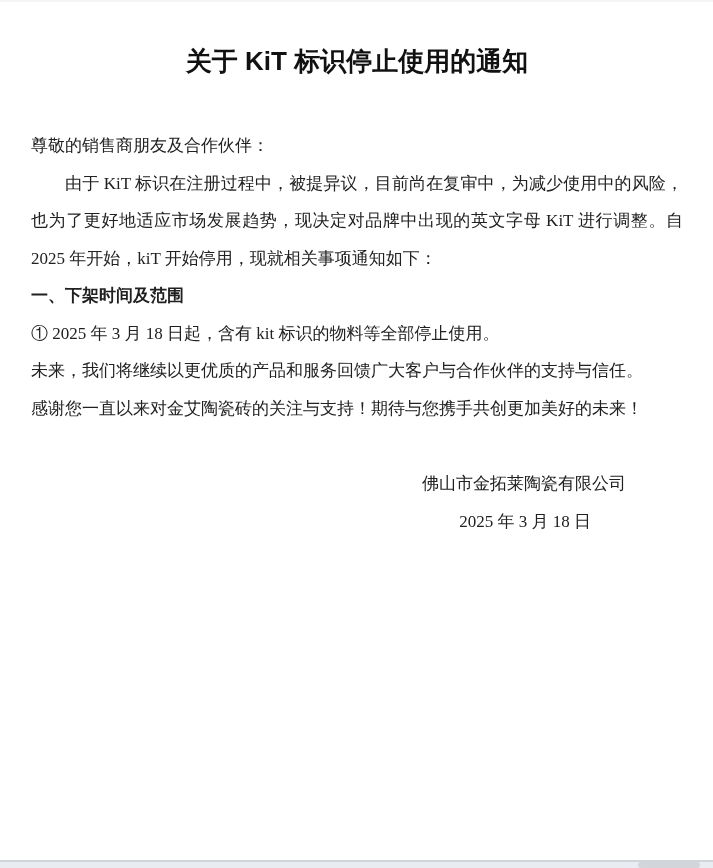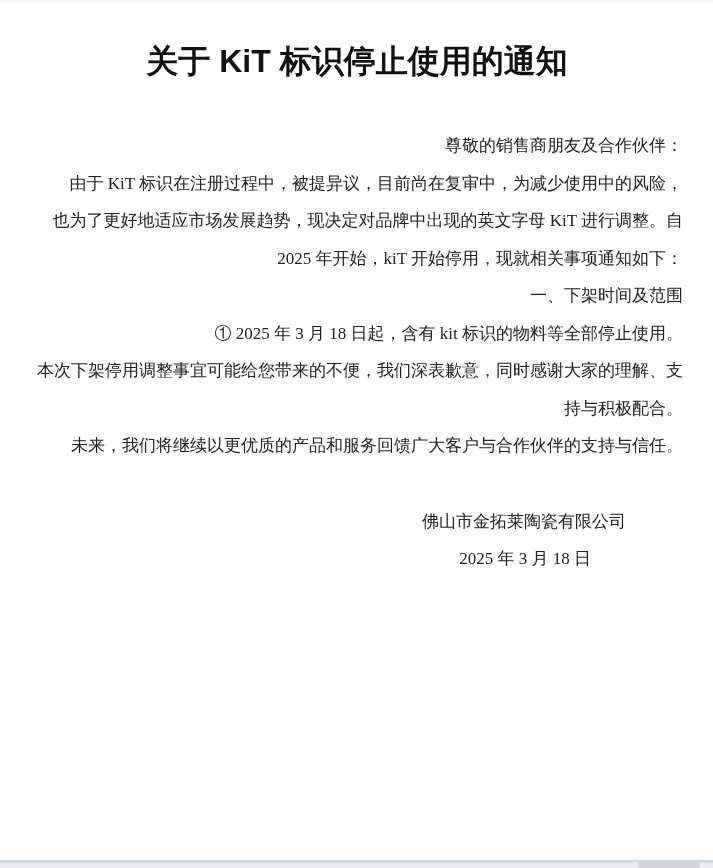--- a/index.html
+++ b/index.html
@@ -24,45 +24,44 @@
   }
   .content {
     position: absolute;
     top: 0;
     left: 31px;
     right: 30px;
   }
   .doc-title {
     padding-top: 42px;
     text-align: center;
-    font-size: 32px;
+    font-size: 26px;
     line-height: 38px;
     font-weight: bold;
     font-family: "Liberation Sans", "DejaVu Sans", sans-serif;
     color: #111111;
   }
   .body-text p {
     margin: 0;
     font-size: 17px;
     line-height: 37.5px;
     color: #212121;
-    text-align: right;
   }
   .greeting {
     margin-top: 47px !important;
   }
   .indent {
     text-indent: 2em;
     text-align: justify;
   }
   .just {
     text-align: justify;
   }
   .sec-heading {
-    font-weight: normal;
+    font-weight: bold;
     font-family: "Liberation Sans", "DejaVu Sans", sans-serif;
     color: #111111;
   }
   .sig-company {
     margin-top: 38px !important;
     text-align: right;
     padding-right: 57px;
   }
   .sig-date {
     text-align: right;
@@ -99,24 +98,24 @@
 
       <p class="indent">由于 KiT 标识在注册过程中，被提异议，目前尚在复审中，为减少使用中的风险，也为了更好地适应市场发展趋势，现决定对品牌中出现的英文字母 KiT 进行调整。自 2025 年开始，kiT 开始停用，现就相关事项通知如下：</p>
 
       <p class="sec-heading">一、下架时间及范围</p>
 
       <p class="just">① 2025 年 3 月 18 日起，含有 kit 标识的物料等全部停止使用。</p>
 
 
 
 
-      <p class="just">本次下架停用调整事宜可能给您带来的不便，我们深表歉意，同时感谢大家的理解、支持与积极配合。</p>
 
       <p class="just">未来，我们将继续以更优质的产品和服务回馈广大客户与合作伙伴的支持与信任。</p>
 
+      <p class="just">感谢您一直以来对金艾陶瓷砖的关注与支持！期待与您携手共创更加美好的未来！</p>
 
       <p class="sig-company">佛山市金拓莱陶瓷有限公司</p>
 
       <p class="sig-date">2025 年 3 月 18 日</p>
     </div>
   </div>
 
   <div class="bottom-bar">
     <div class="scroll-thumb"></div>
   </div>

